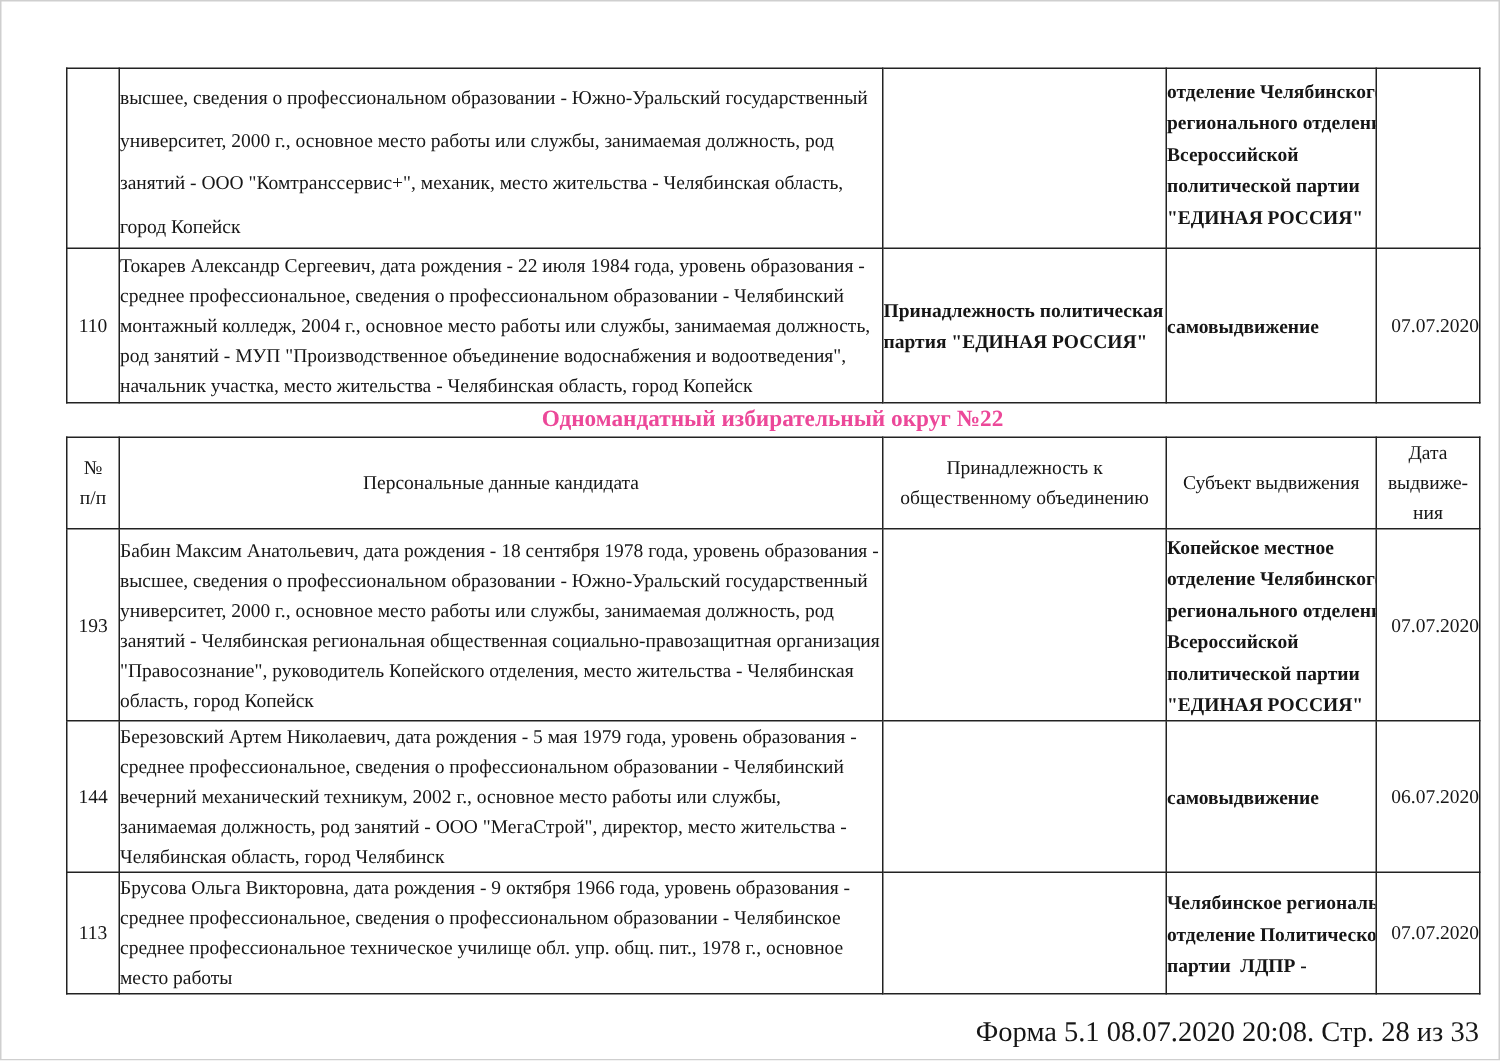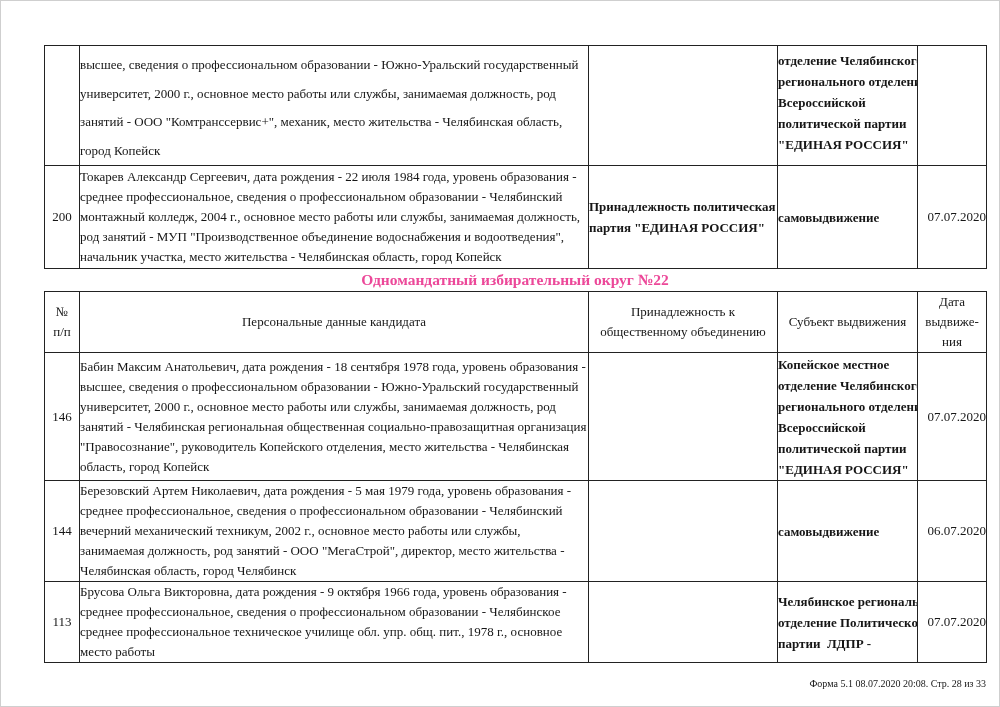--- a/index.html
+++ b/index.html
@@ -69,21 +69,21 @@
     line-height: 22px;
     text-align: center;
     font-weight: bold;
     font-size: 15.5px;
     color: #ec4899;
   }
   .page-footer {
     width: 942px;
     margin-top: 15px;
     text-align: right;
-    font-size: 10px;
+    font-size: 19px;
   }
 </style>
 </head>
 <body>
 
 <div class="page">
 
   <table class="doc-table">
     <colgroup>
       <col class="w-num">
@@ -98,21 +98,21 @@
       <td class="c-pers">высшее, сведения о профессиональном образовании - Южно-Уральский государственный университет, 2000 г., основное место работы или службы, занимаемая должность, род занятий - ООО "Комтранссервис+", механик, место жительства - Челябинская область, город Копейск</td>
       <td class="c-aff"></td>
       <td class="c-subj">отделение Челябинского
 регионального отделения
 Всероссийской
 политической партии
 "ЕДИНАЯ РОССИЯ"</td>
       <td class="c-date"></td>
     </tr>
     <tr class="h103">
-      <td class="c-num">200</td>
+      <td class="c-num">110</td>
       <td class="c-pers">Токарев Александр Сергеевич, дата рождения - 22 июля 1984 года, уровень образования - среднее профессиональное, сведения о профессиональном образовании - Челябинский монтажный колледж, 2004 г., основное место работы или службы, занимаемая должность, род занятий - МУП "Производственное объединение водоснабжения и водоотведения", начальник участка, место жительства - Челябинская область, город Копейск</td>
       <td class="c-aff">Принадлежность политическая
 партия "ЕДИНАЯ РОССИЯ"</td>
       <td class="c-subj">самовыдвижение</td>
       <td class="c-date">07.07.2020</td>
     </tr>
   </tbody>
     </table>
 
   <div class="section-heading">Одномандатный избирательный округ №22</div>
@@ -131,21 +131,21 @@
 п/п</td>
       <td>Персональные данные кандидата</td>
       <td>Принадлежность к
 общественному объединению</td>
       <td>Субъект выдвижения</td>
       <td>Дата
 выдвиже-
 ния</td>
     </tr>
     <tr class="h128">
-      <td class="c-num">146</td>
+      <td class="c-num">193</td>
       <td class="c-pers">Бабин Максим Анатольевич, дата рождения - 18 сентября 1978 года, уровень образования - высшее, сведения о профессиональном образовании - Южно-Уральский государственный университет, 2000 г., основное место работы или службы, занимаемая должность, род занятий - Челябинская региональная общественная социально-правозащитная организация "Правосознание", руководитель Копейского отделения, место жительства - Челябинская область, город Копейск</td>
       <td class="c-aff"></td>
       <td class="c-subj">Копейское местное
 отделение Челябинского
 регионального отделения
 Всероссийской
 политической партии
 "ЕДИНАЯ РОССИЯ"</td>
       <td class="c-date">07.07.2020</td>
     </tr>

